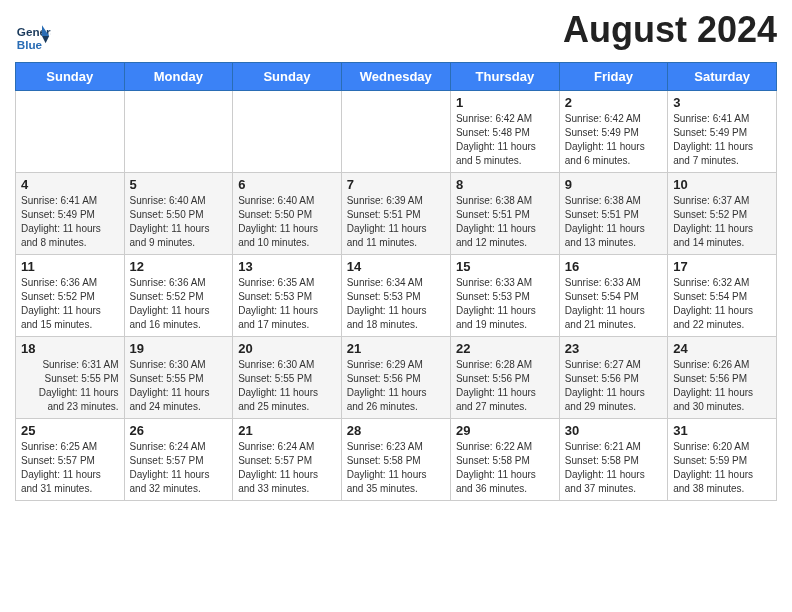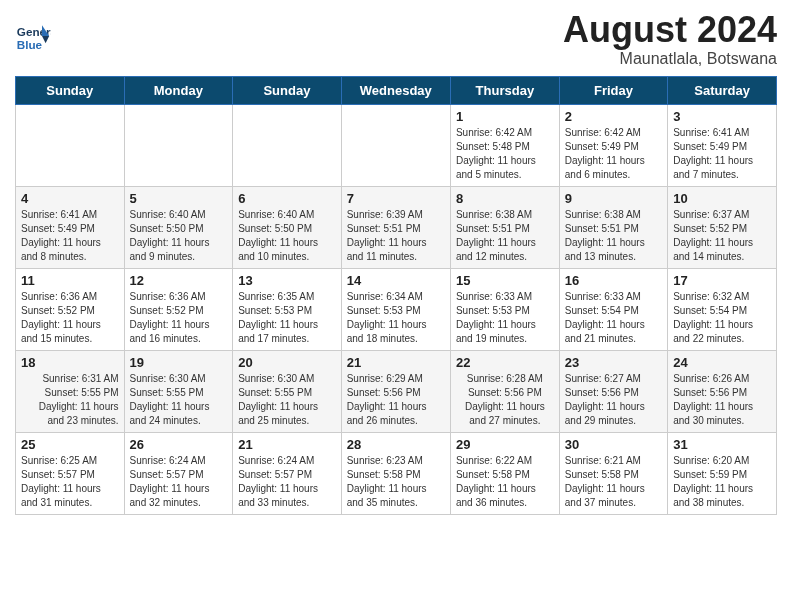--- a/index.html
+++ b/index.html
@@ -39,21 +39,21 @@
     .location {
       font-size: 16px;
       color: #444;
     }
     .calendar {
       width: 100%;
       border-collapse: collapse;
       border: 1px solid #ccc;
     }
     .calendar th {
-      background-color: #0c4a6e;
+      background-color: #3b82f6;
       color: #fff;
       text-align: center;
       font-size: 13px;
       font-weight: bold;
       padding: 6px 4px;
       border: 1px solid #2a6db5;
     }
     .calendar td {
       vertical-align: top;
       border: 1px solid #ccc;
@@ -90,21 +90,20 @@
   <div class="logo">
     <svg class="logo-icon" viewBox="0 0 40 40" xmlns="http://www.w3.org/2000/svg">
       <text x="2" y="20" font-size="13" font-weight="bold" fill="#1a3a5c" font-family="Arial">General</text>
       <text x="2" y="34" font-size="13" font-weight="bold" fill="#2a6db5" font-family="Arial">Blue</text>
       <polygon points="30,8 38,20 30,20" fill="#2a6db5"></polygon>
       <polygon points="30,20 38,20 34,28" fill="#1a3a5c"></polygon>
     </svg>
   </div>
   <div class="title-block">
     <div class="month-year">August 2024</div>
-    <div class="location">Maunatlala, Botswana</div>
   </div>
 </div>
 
 <table class="calendar">
   <thead>
     <tr>
     <th>Sunday</th>
         <th>Monday</th>
         <th>Sunday</th>
         <th>Wednesday</th>
@@ -267,21 +266,21 @@
         </td>
         <td>
           <span class="day-number">21</span>
           <div class="day-info" style="white-space: pre-line;">Sunrise: 6:29 AM
 Sunset: 5:56 PM
 Daylight: 11 hours
 and 26 minutes.</div>
         </td>
         <td>
           <span class="day-number">22</span>
-          <div class="day-info" style="white-space: pre-line; text-align: center;">Sunrise: 6:28 AM
+          <div class="day-info" style="white-space: pre-line;">Sunrise: 6:28 AM
 Sunset: 5:56 PM
 Daylight: 11 hours
 and 27 minutes.</div>
         </td>
         <td>
           <span class="day-number">23</span>
           <div class="day-info" style="white-space: pre-line;">Sunrise: 6:27 AM
 Sunset: 5:56 PM
 Daylight: 11 hours
 and 29 minutes.</div>

